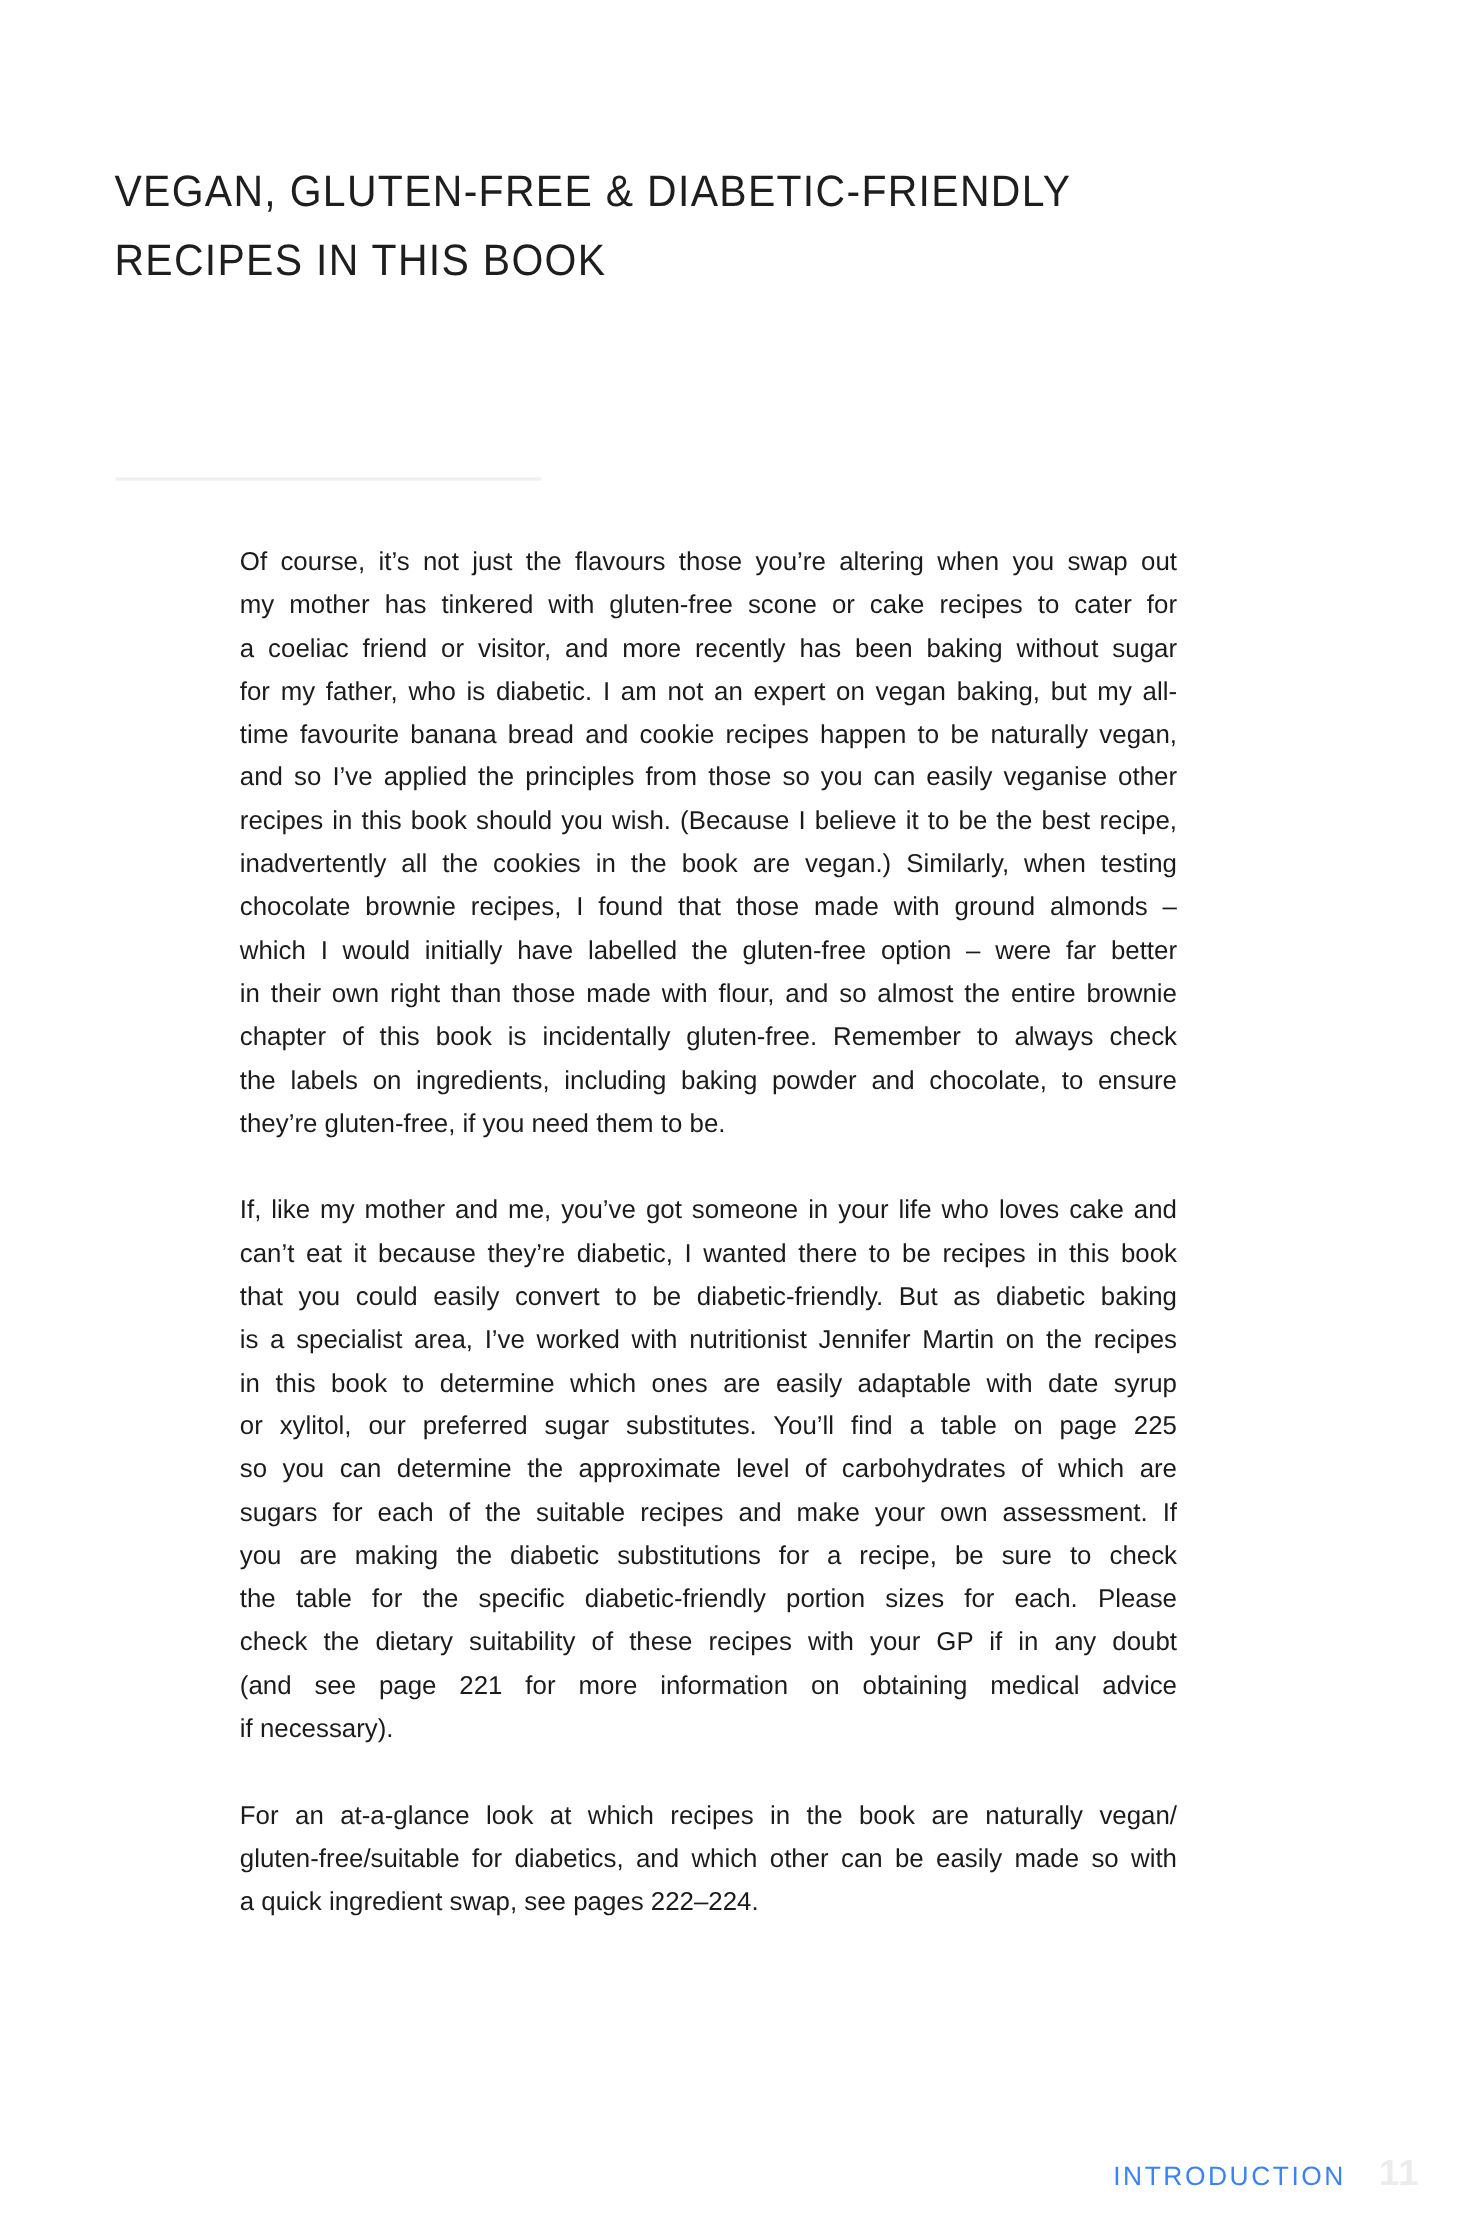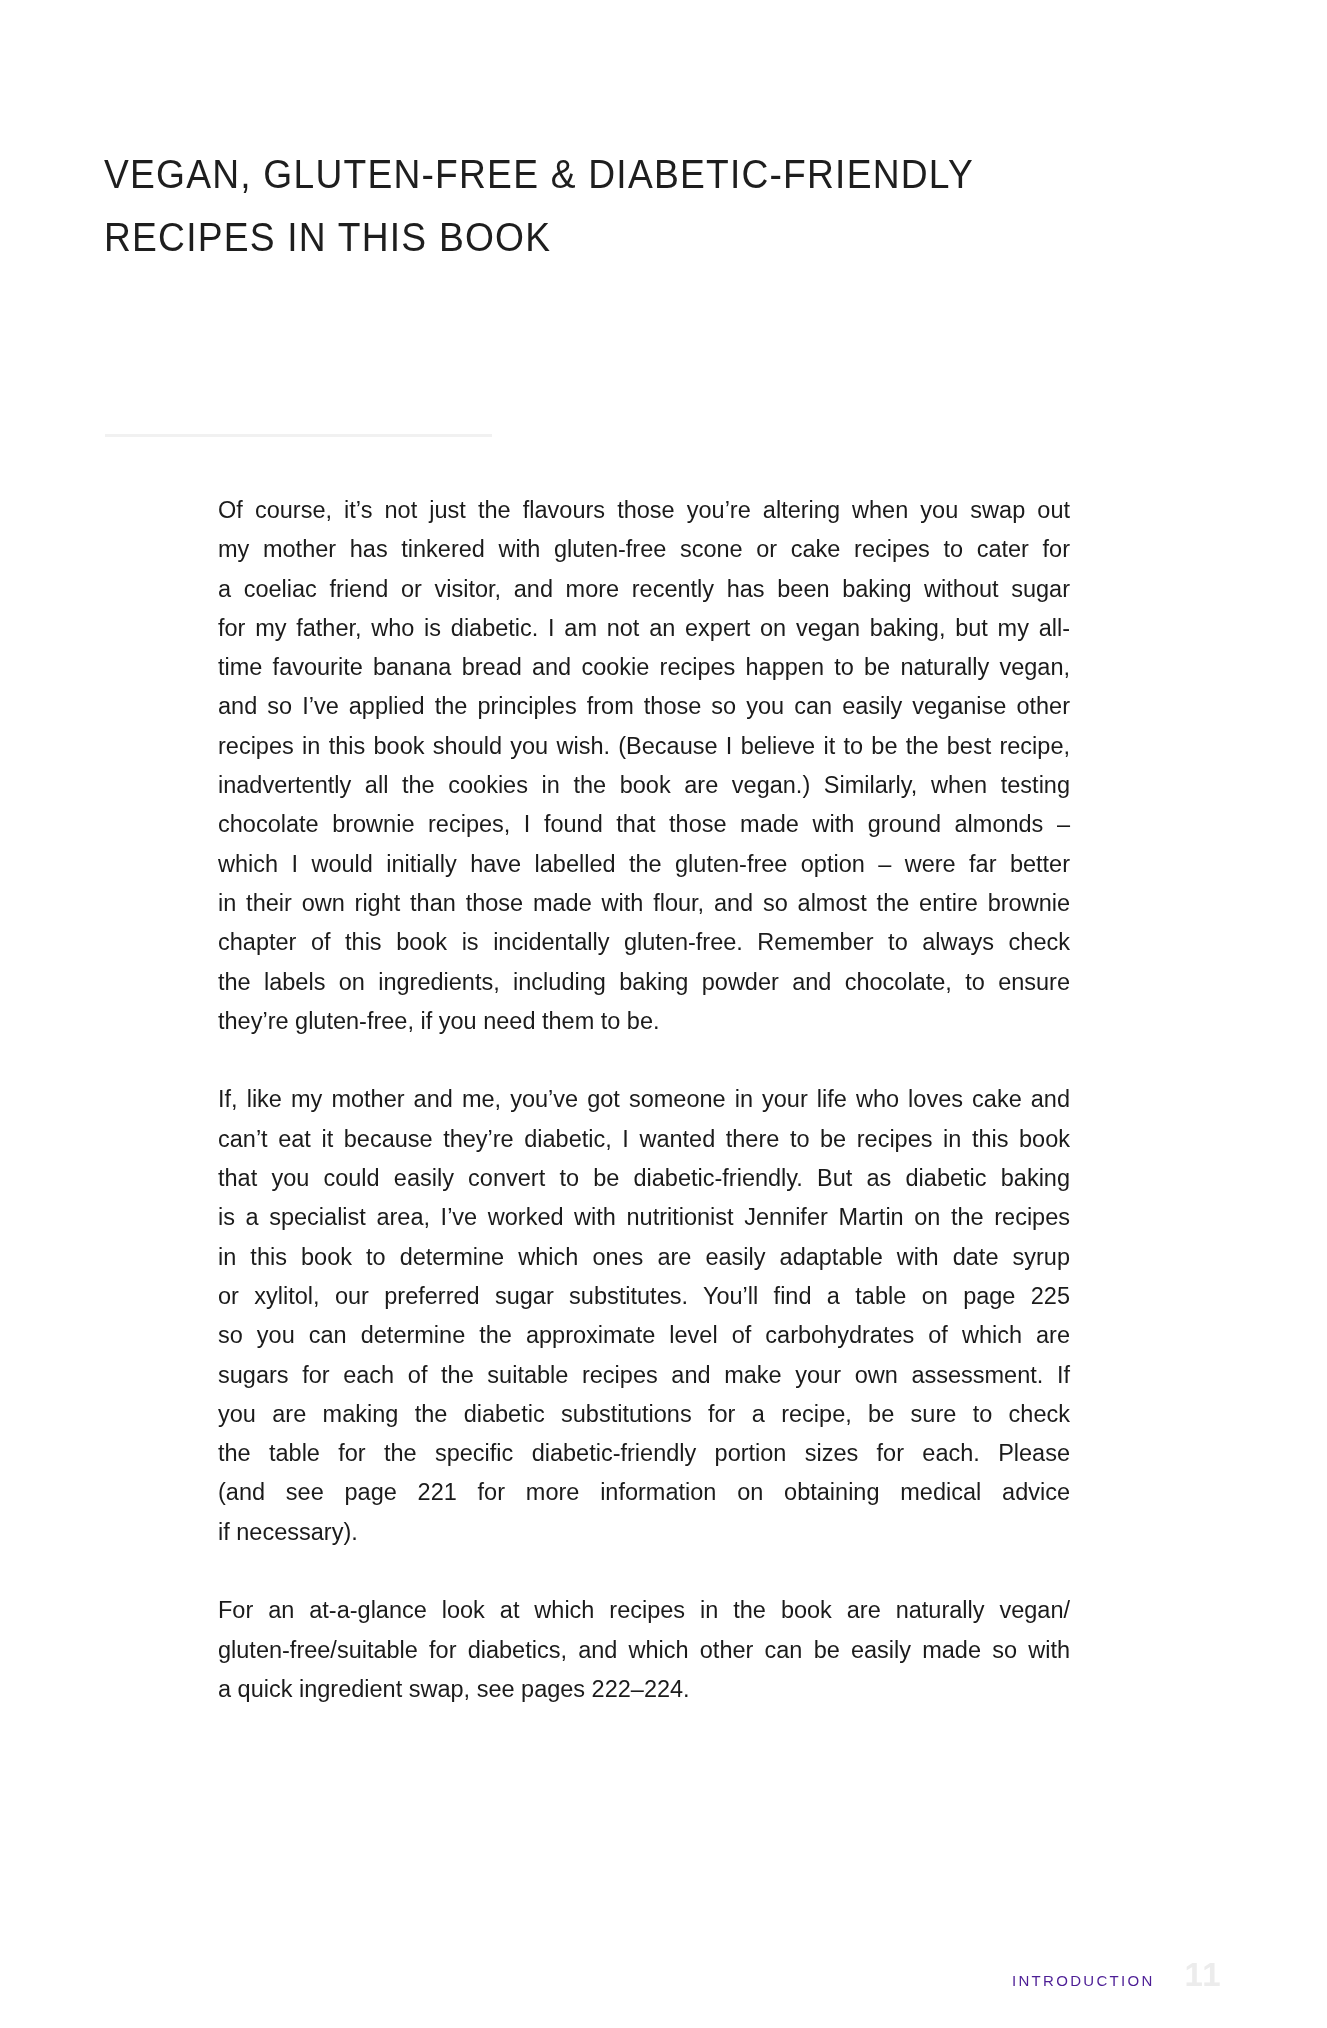--- a/index.html
+++ b/index.html
@@ -74,23 +74,23 @@
     }
     .footer {
       position: absolute;
       top: 1962px;
       left: 1012px;
       height: 30px;
       display: flex;
       align-items: baseline;
     }
     .section-label {
-      font-size: 15px;
+      font-size: 24px;
       letter-spacing: 2.3px;
-      color: #4c1d95;
+      color: #3b82f6;
       line-height: 26px;
     }
     .page-number {
       margin-left: 30px;
       font-size: 33px;
       font-weight: 700;
       color: #ececec;
       line-height: 26px;
       letter-spacing: 1px;
     }
@@ -127,20 +127,21 @@
     <span class="line"><span class="line-inner">If, like my mother and me, you’ve got someone in your life who loves cake and</span></span>
     <span class="line"><span class="line-inner">can’t eat it because they’re diabetic, I wanted there to be recipes in this book</span></span>
     <span class="line"><span class="line-inner">that you could easily convert to be diabetic-friendly. But as diabetic baking</span></span>
     <span class="line"><span class="line-inner">is a specialist area, I’ve worked with nutritionist Jennifer Martin on the recipes</span></span>
     <span class="line"><span class="line-inner">in this book to determine which ones are easily adaptable with date syrup</span></span>
     <span class="line"><span class="line-inner">or xylitol, our preferred sugar substitutes. You’ll find a table on page 225</span></span>
     <span class="line"><span class="line-inner">so you can determine the approximate level of carbohydrates of which are</span></span>
     <span class="line"><span class="line-inner">sugars for each of the suitable recipes and make your own assessment.  If</span></span>
     <span class="line"><span class="line-inner">you are making the diabetic substitutions for a recipe, be sure to check</span></span>
     <span class="line"><span class="line-inner">the table for the specific diabetic-friendly portion sizes for each. Please</span></span>
+    <span class="line"><span class="line-inner">check the dietary suitability of these recipes with your GP if in any doubt</span></span>
     <span class="line"><span class="line-inner">(and see page 221 for more information on obtaining medical advice</span></span>
     <span class="line last"><span class="line-inner">if necessary).</span></span>
   </p>
 
   <p class="para">
     <span class="line"><span class="line-inner">For an at-a-glance look at which recipes in the book are naturally vegan/</span></span>
     <span class="line"><span class="line-inner">gluten-free/suitable for diabetics, and which other can be easily made so with</span></span>
     <span class="line last"><span class="line-inner">a quick ingredient swap, see pages 222–224.</span></span>
   </p>
 </div>

